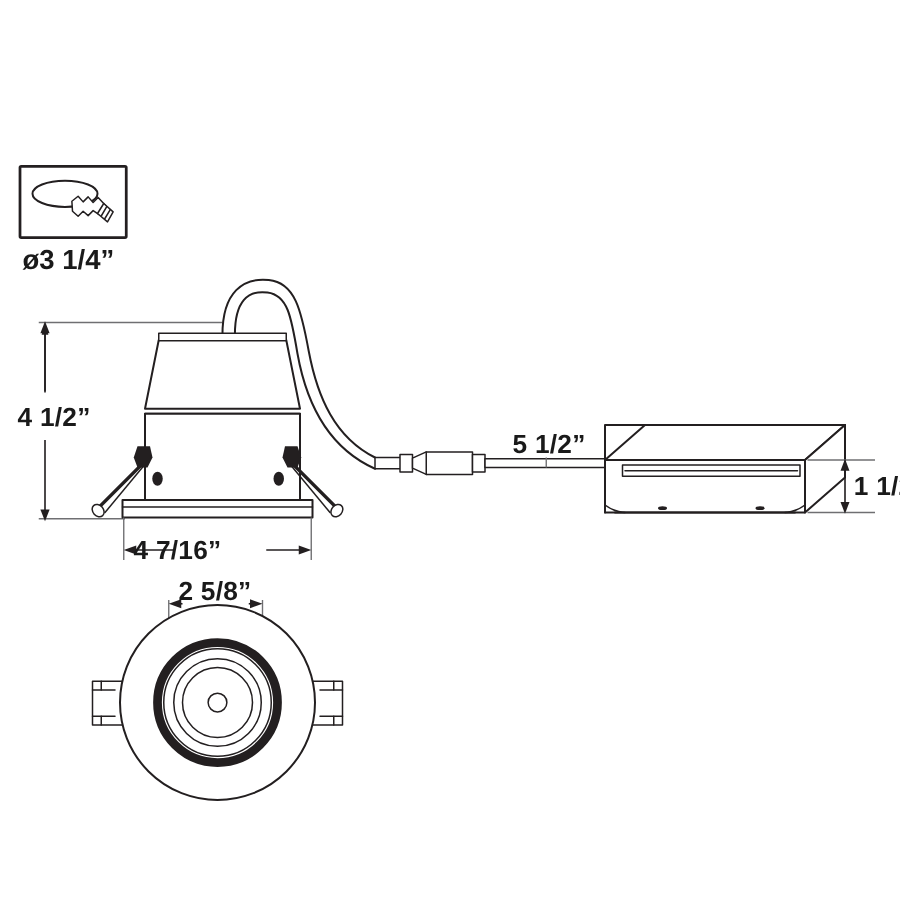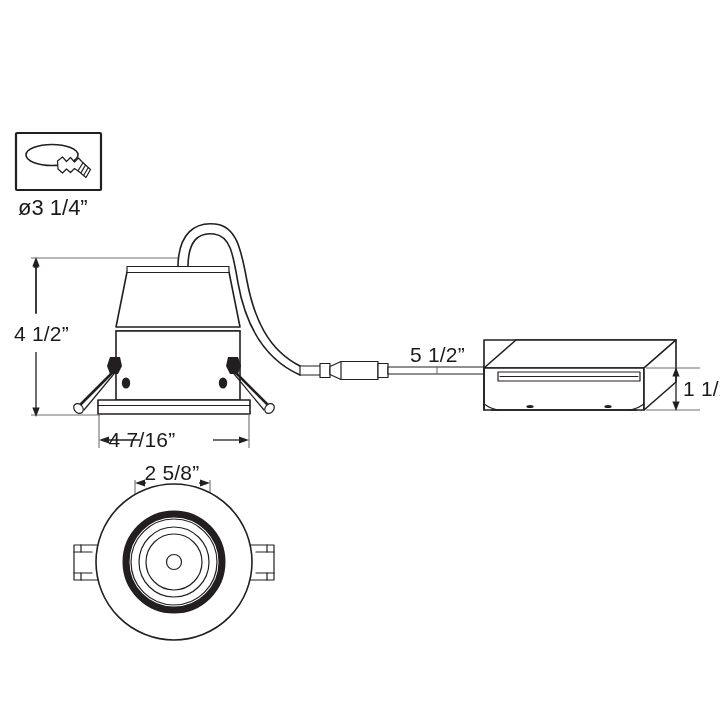--- a/index.html
+++ b/index.html
@@ -10,20 +10,21 @@
   }
   body {
     font-family: "Liberation Sans", sans-serif;
   }
   #sheet {
     position: relative;
     width: 720px;
     height: 720px;
     background: #1d4ed8;
     overflow: hidden;
+    font-weight: bold;
   }
   #sheet svg {
     display: block;
     width: 720px;
     height: 720px;
   }
   .dimtext {
     font-family: "Liberation Sans", sans-serif;
     font-size: 21px;
     fill: #1a1a1a;

